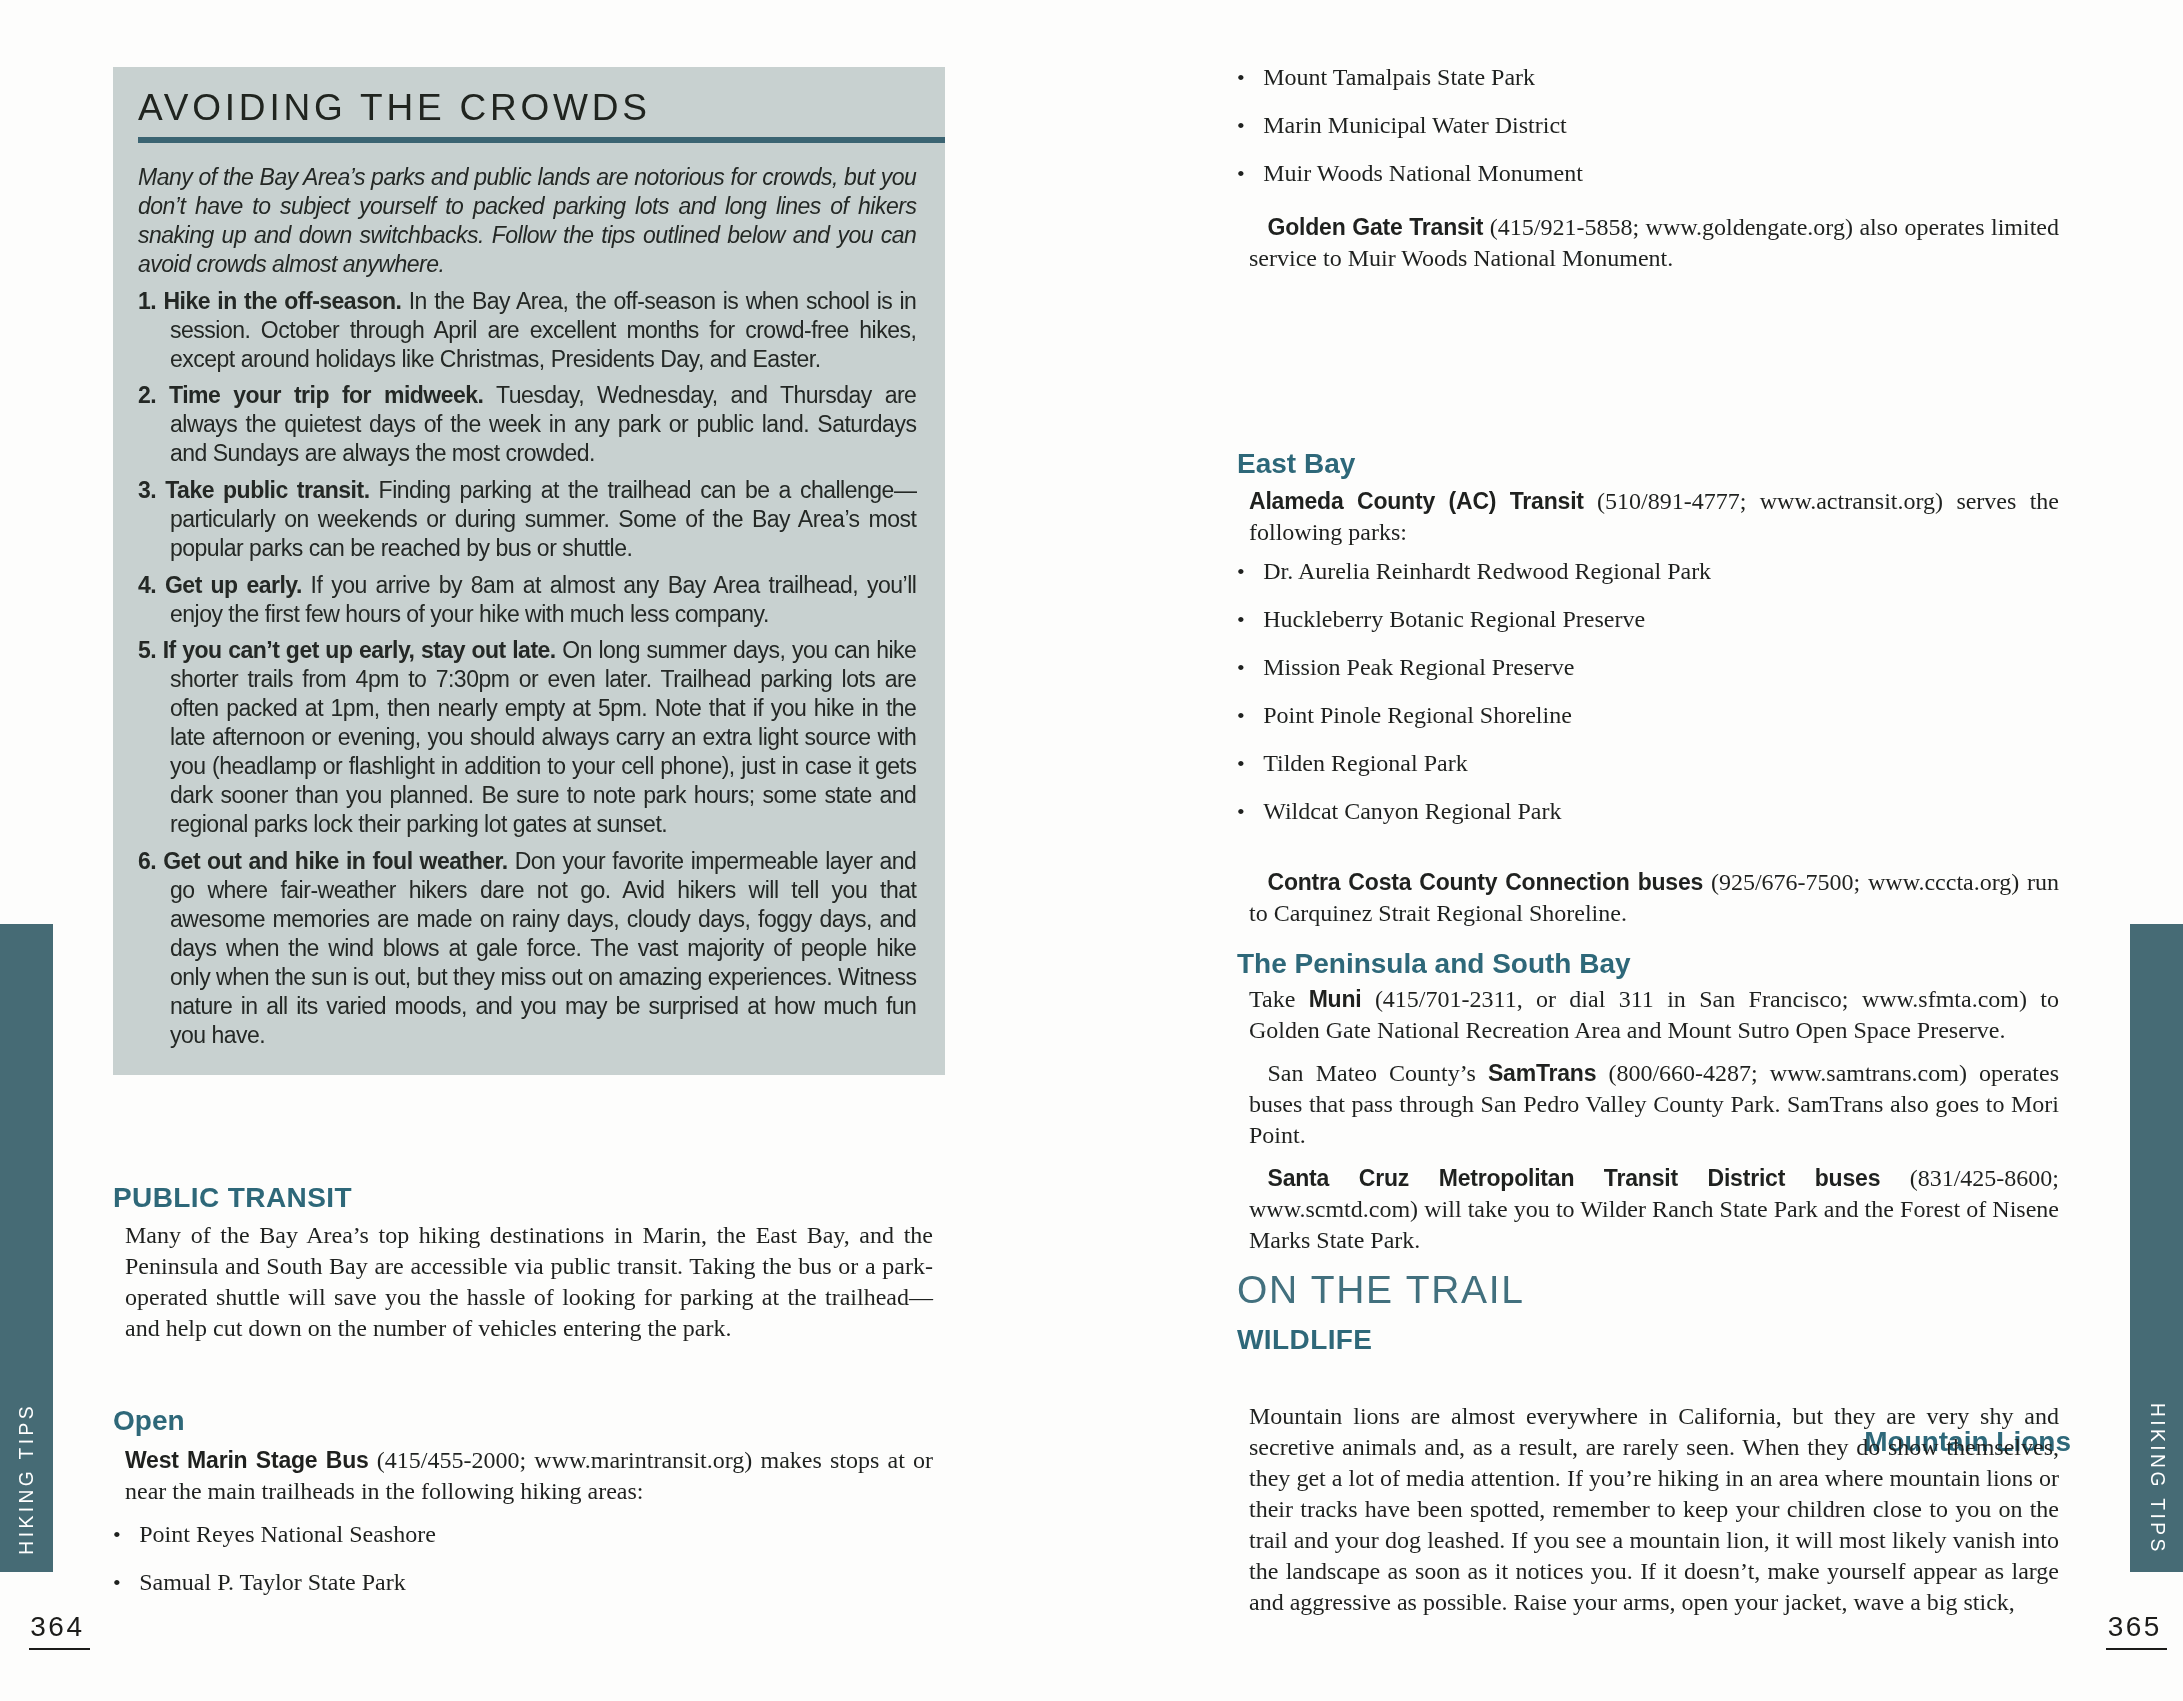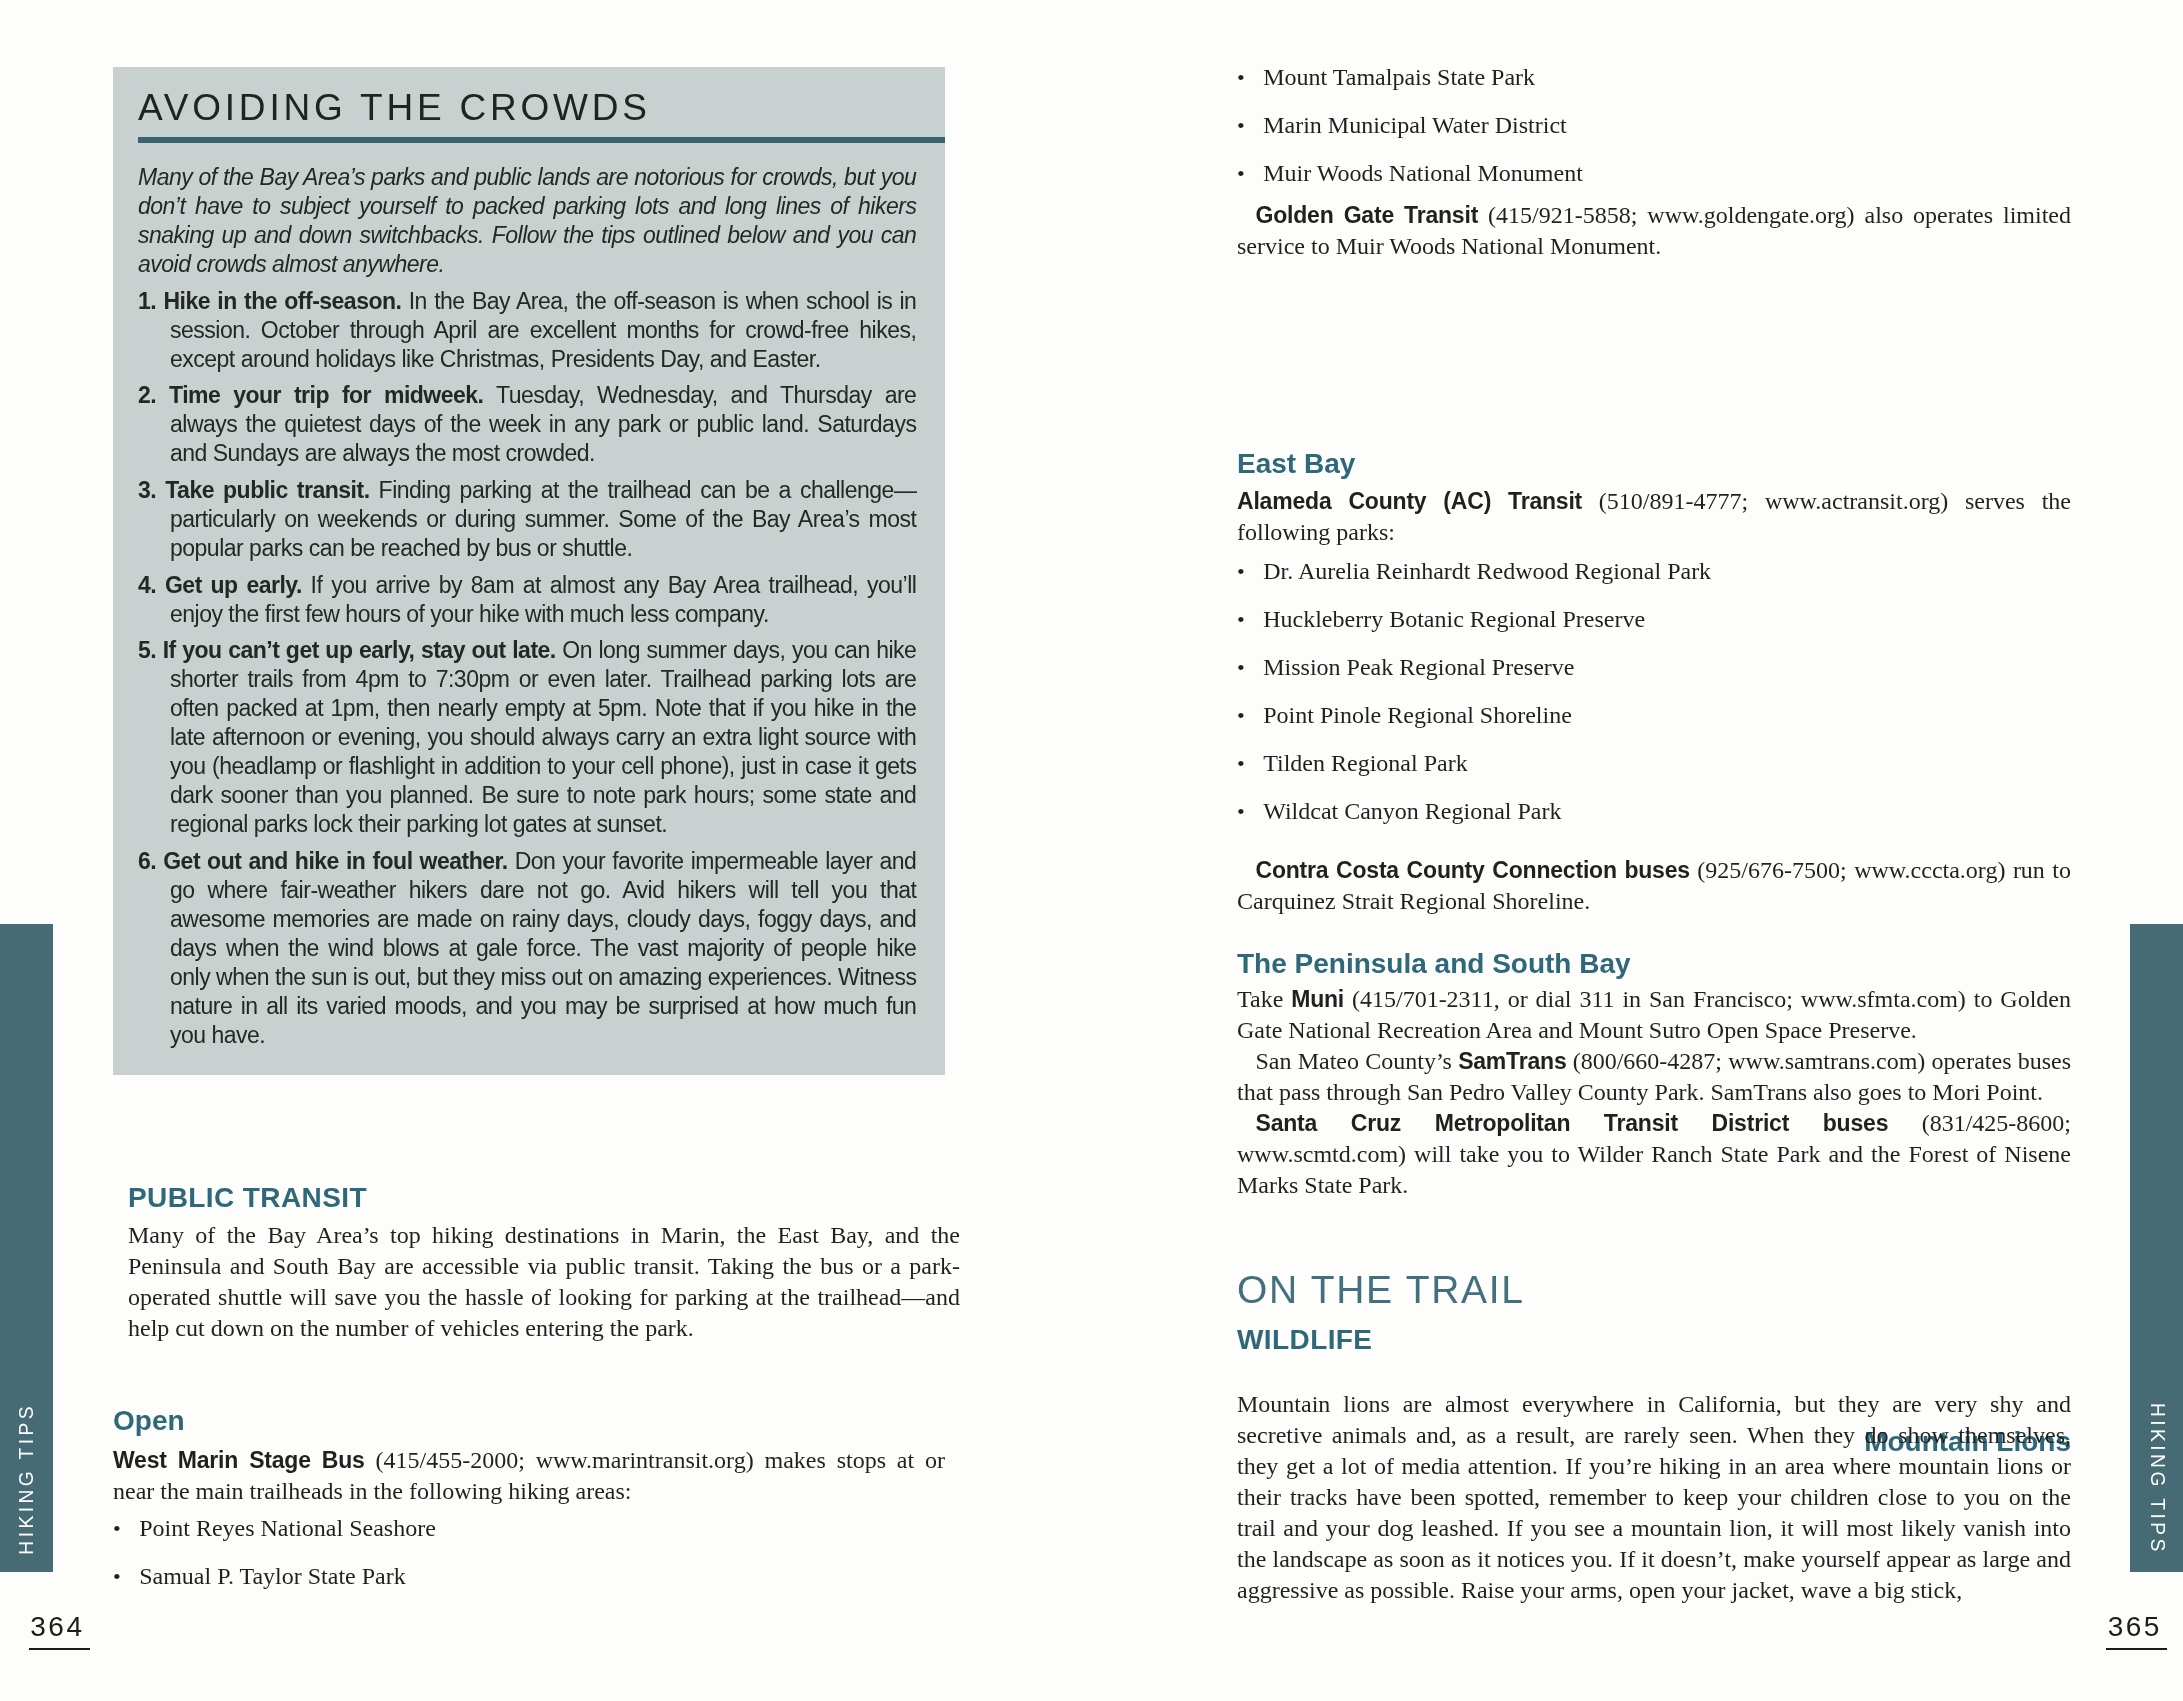--- a/index.html
+++ b/index.html
@@ -18,21 +18,21 @@
   .tab-left .tab-text{transform:rotate(180deg);padding-bottom:0;padding-top:17px;}
 
   
   .pagenum{position:absolute;top:1611px;font-family:"Liberation Sans",sans-serif;
            font-size:28px;letter-spacing:2.5px;color:#1c1c1a;
            border-bottom:2.5px solid #1c1c1a;padding:0 5px 5px 1.7px;text-align:right;}
   .pagenum-left{left:28.6px;}
   .pagenum-right{left:2106px;}
 
   
-  .serif{font-size:24px;line-height:31px;text-align:justify;margin:0;}
+  .serif{font-size:24px;line-height:31px;text-align:justify;margin:12px;}
   .serif b, b.t{font-family:"Liberation Sans",sans-serif;font-weight:700;
            font-size:23px;letter-spacing:-0.2px;}
   .ind{text-indent:18.5px;}
   .teal-head{font-family:"Liberation Sans",sans-serif;font-weight:700;
              font-size:28px;line-height:34px;color:#2e6879;margin:0;}
   .caps{letter-spacing:0.4px;}
 
   
   .col-left{position:absolute;left:113px;width:832px;}
   .crowds-box{position:absolute;left:113px;top:67px;width:832px;
@@ -44,21 +44,21 @@
   .box-rule{height:5.9px;background:#3b6472;border:0;margin:0 -28.6px 20px 0;}
   .box-body{font-family:"Liberation Sans",sans-serif;font-size:23px;
             letter-spacing:-0.5px;line-height:29px;color:#242825;
             text-align:justify;}
   .box-intro{margin:0 0 7.6px 0;font-style:italic;}
   .tips{list-style:none;margin:0;padding:0;}
   .tips li{padding-left:32px;text-indent:-32px;margin:0 0 7.6px 0;}
   .tips li:last-child{margin-bottom:0;}
   .tips b{font-weight:700;letter-spacing:-0.5px;}
 
-  .sec-public-transit{position:absolute;left:128px;top:1181px;width:832px;}
+  .sec-public-transit{position:absolute;left:113px;top:1181px;width:832px;}
   .sec-public-transit .serif{margin-top:5px;}
   .sec-marin{position:absolute;left:113px;top:1404px;width:832px;}
   .sec-marin .serif{margin-top:6.7px;}
 
   ul.parks{list-style:none;margin:11.8px 0 0 0;padding:0;}
   ul.parks li{display:flex;gap:18.5px;line-height:31px;margin-bottom:17px;
               text-align:left;}
   ul.parks .dot{font-size:22px;line-height:31px;}
 
   

